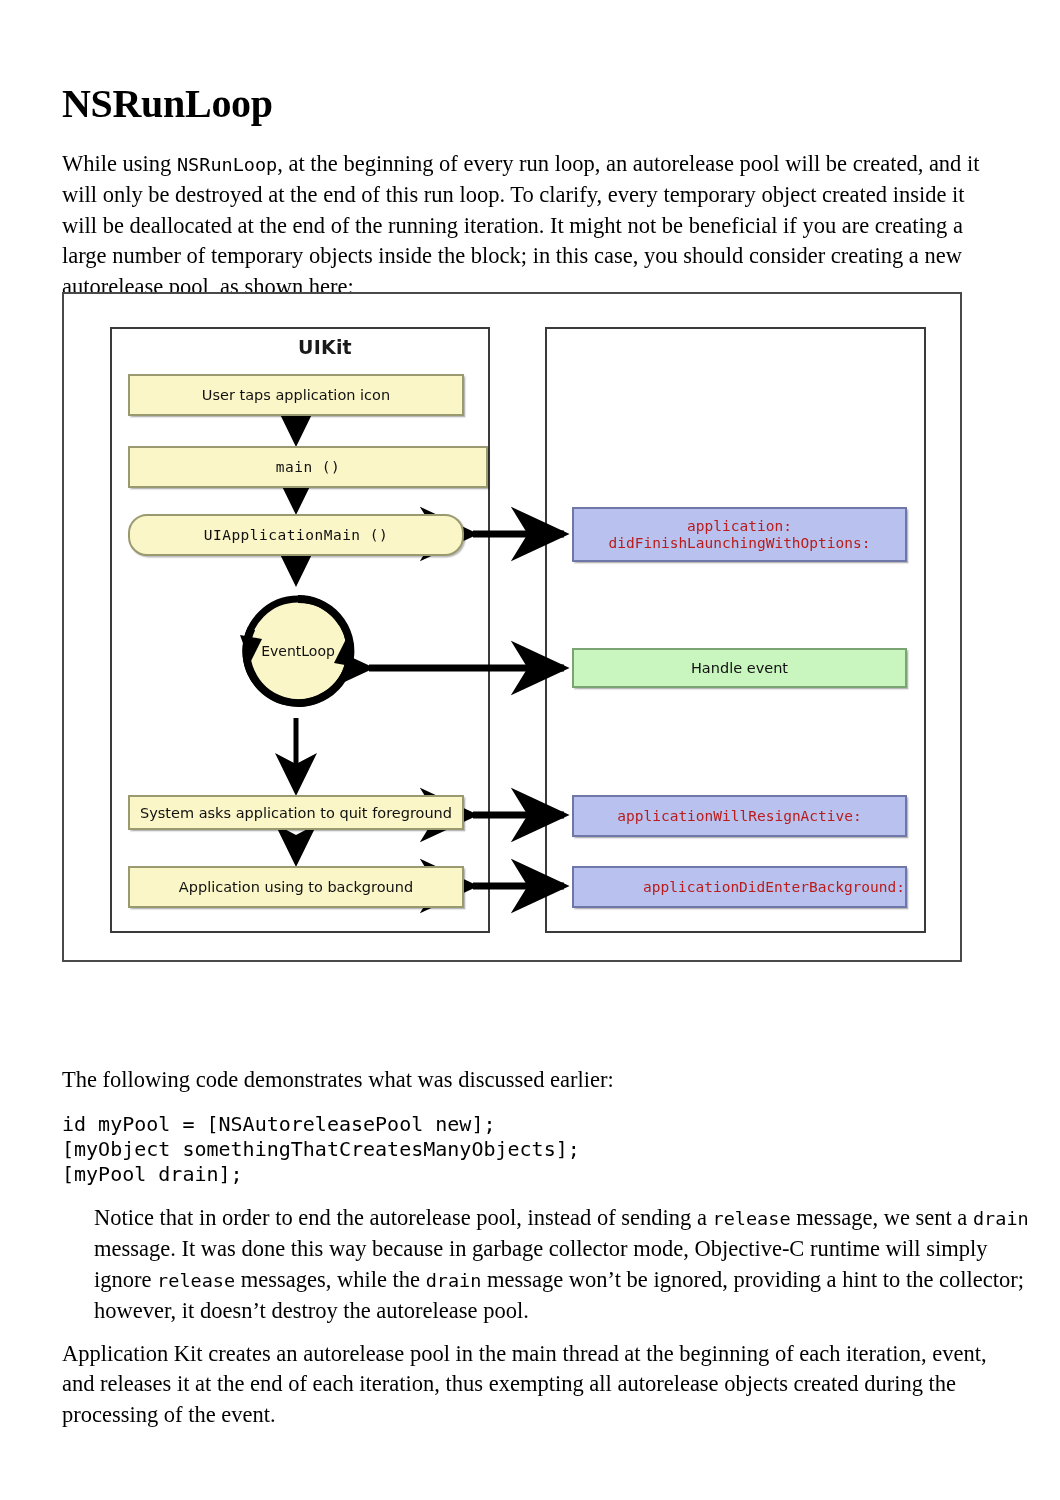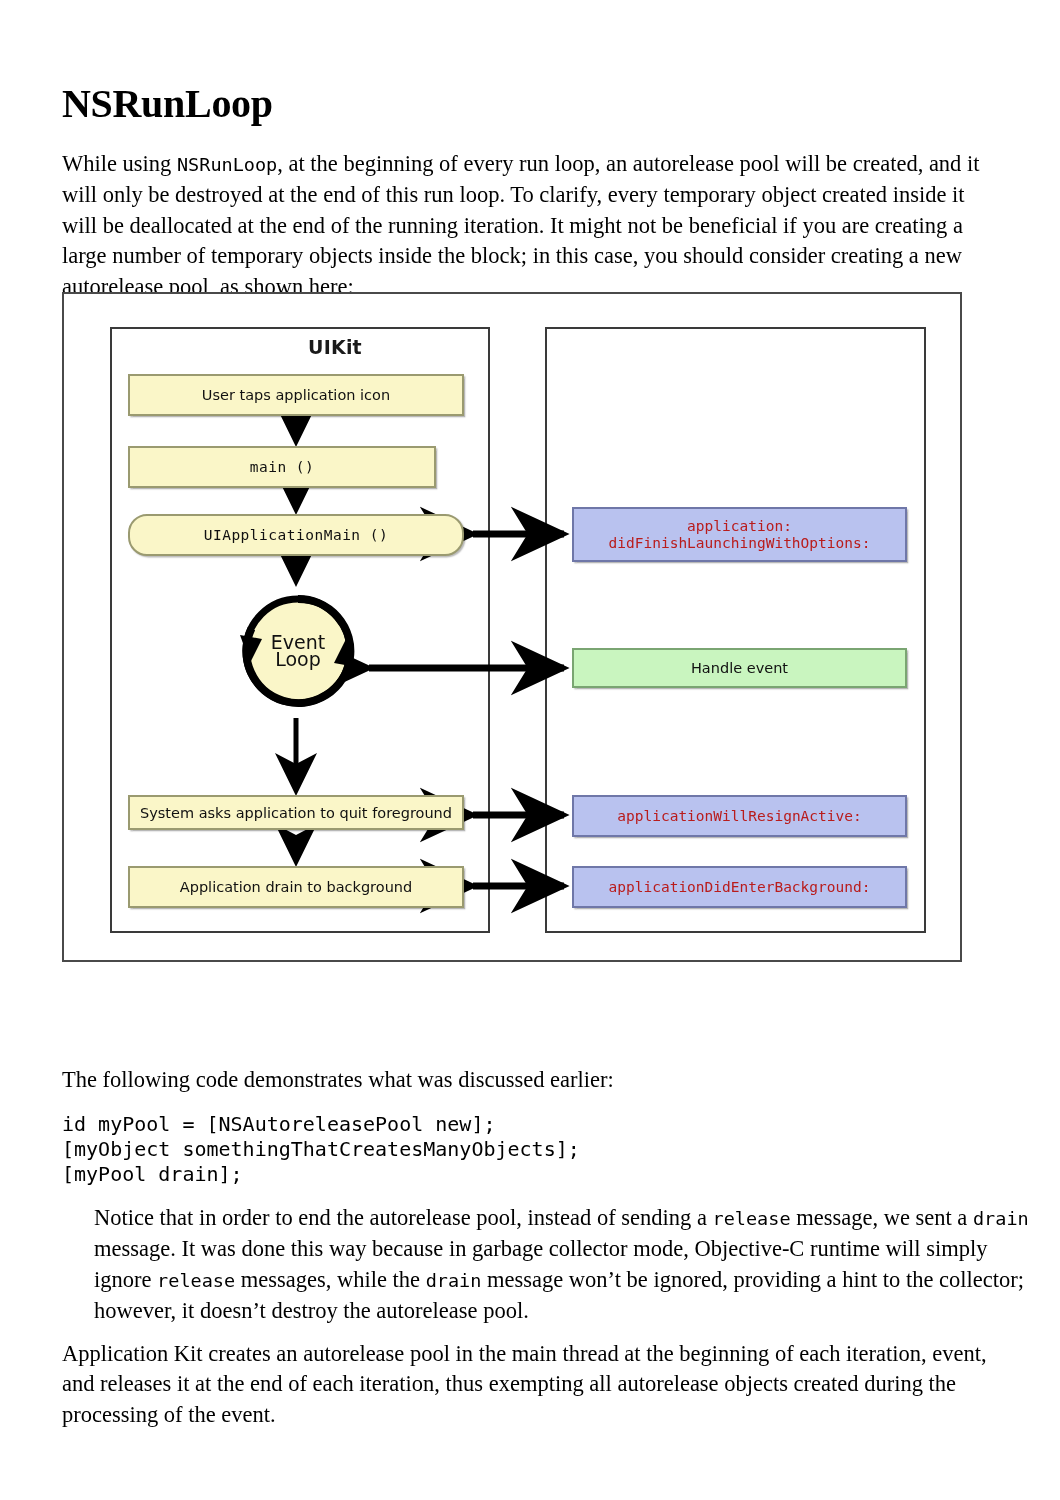--- a/index.html
+++ b/index.html
@@ -94,21 +94,21 @@
 
   .panel-title {
     position: absolute;
     text-align: center;
     font-family: "DejaVu Sans", "Liberation Sans", sans-serif;
     font-weight: bold;
     font-size: 19px;
     color: #1a1a1a;
     letter-spacing: 0.2px;
   }
-  .title-uikit { left: 48px; top: 42px; width: 446px; }
+  .title-uikit { left: 38px; top: 42px; width: 446px; }
   .title-yourcode { left: 481px; top: 42px; width: 381px; }
 
   .nodebox {
     position: absolute;
     box-sizing: border-box;
     display: flex;
     align-items: center;
     justify-content: center;
     text-align: center;
     border: 2px solid #a16207;
@@ -138,48 +138,48 @@
     font-size: 14.5px;
     color: #111;
   }
   .box-mono {
     font-family: "DejaVu Sans Mono", "Liberation Mono", monospace;
     letter-spacing: 0.5px;
   }
 
   
   .n-usertaps   { left: 64px;  top: 80px;  width: 336px; height: 42px; }
-  .n-main       { left: 64px;  top: 152px; width: 308px; height: 42px; }
+  .n-main       { left: 64px;  top: 152px; width: 360px; height: 42px; }
   .n-uiappmain  { left: 64px;  top: 220px; width: 336px; height: 42px; border-radius: 19px; }
   .n-quitfg     { left: 64px;  top: 501px; width: 336px; height: 35px; }
   .n-movesbg     { left: 64px;  top: 572px; width: 336px; height: 42px; }
 
   .n-didfinish  { left: 508px; top: 213px; width: 335px; height: 55px; }
   .n-handle     { left: 508px; top: 354px; width: 335px; height: 40px; }
   .n-willresign { left: 508px; top: 501px; width: 335px; height: 42px; }
-  .n-didenter   { left: 508px; top: 572px; width: 335px; height: 42px; }
+  .n-didenter   { left: 508px; top: 572px; width: 335px; height: 42px; text-align: right; }
 
   .eventloop-wrap {
     position: absolute;
     left: 170px;
     top: 293px;
     width: 128px;
     height: 128px;
   }
   .eventloop-label {
     position: absolute;
     left: 0; top: 0;
     width: 128px;
     height: 128px;
     display: flex;
-    flex-direction: column;
+    flex-direction: row;
     align-items: center;
     justify-content: center;
     font-family: "DejaVu Sans", "Liberation Sans", sans-serif;
-    font-size: 19px;
+    font-size: 14px;
     color: #111;
     line-height: 17px;
     pointer-events: none;
   }
 
   svg.overlay {
     position: absolute;
     left: 0; top: 0;
     width: 900px;
     height: 670px;
@@ -252,21 +252,21 @@
           <div>Event</div>
           <div>Loop</div>
         </div>
       </div>
 
       <div class="nodebox box-yellow n-quitfg">
         <span>System asks application to quit foreground</span>
       </div>
 
       <div class="nodebox box-yellow n-movesbg">
-        <span>Application drain to background</span>
+        <span>Application using to background</span>
       </div>
 
       <div class="nodebox box-blue n-didfinish">
         <span>
           <span style="display:block">application:</span>
           <span style="display:block">didFinishLaunchingWithOptions:</span>
         </span>
       </div>
 
       <div class="nodebox box-green n-handle">

